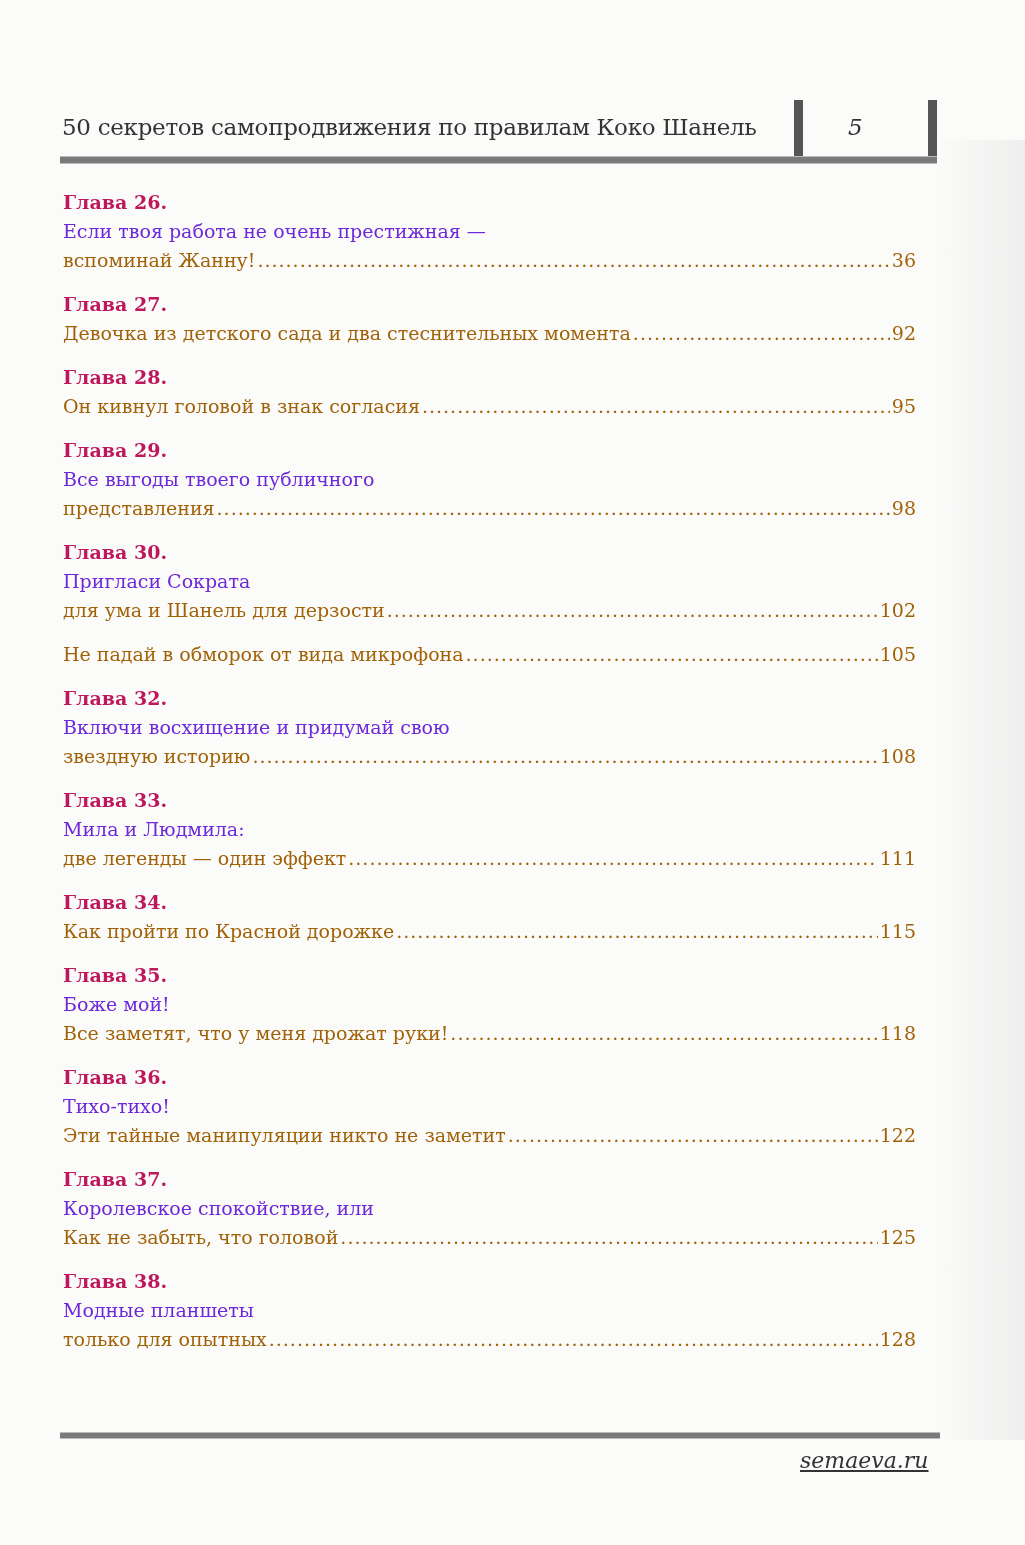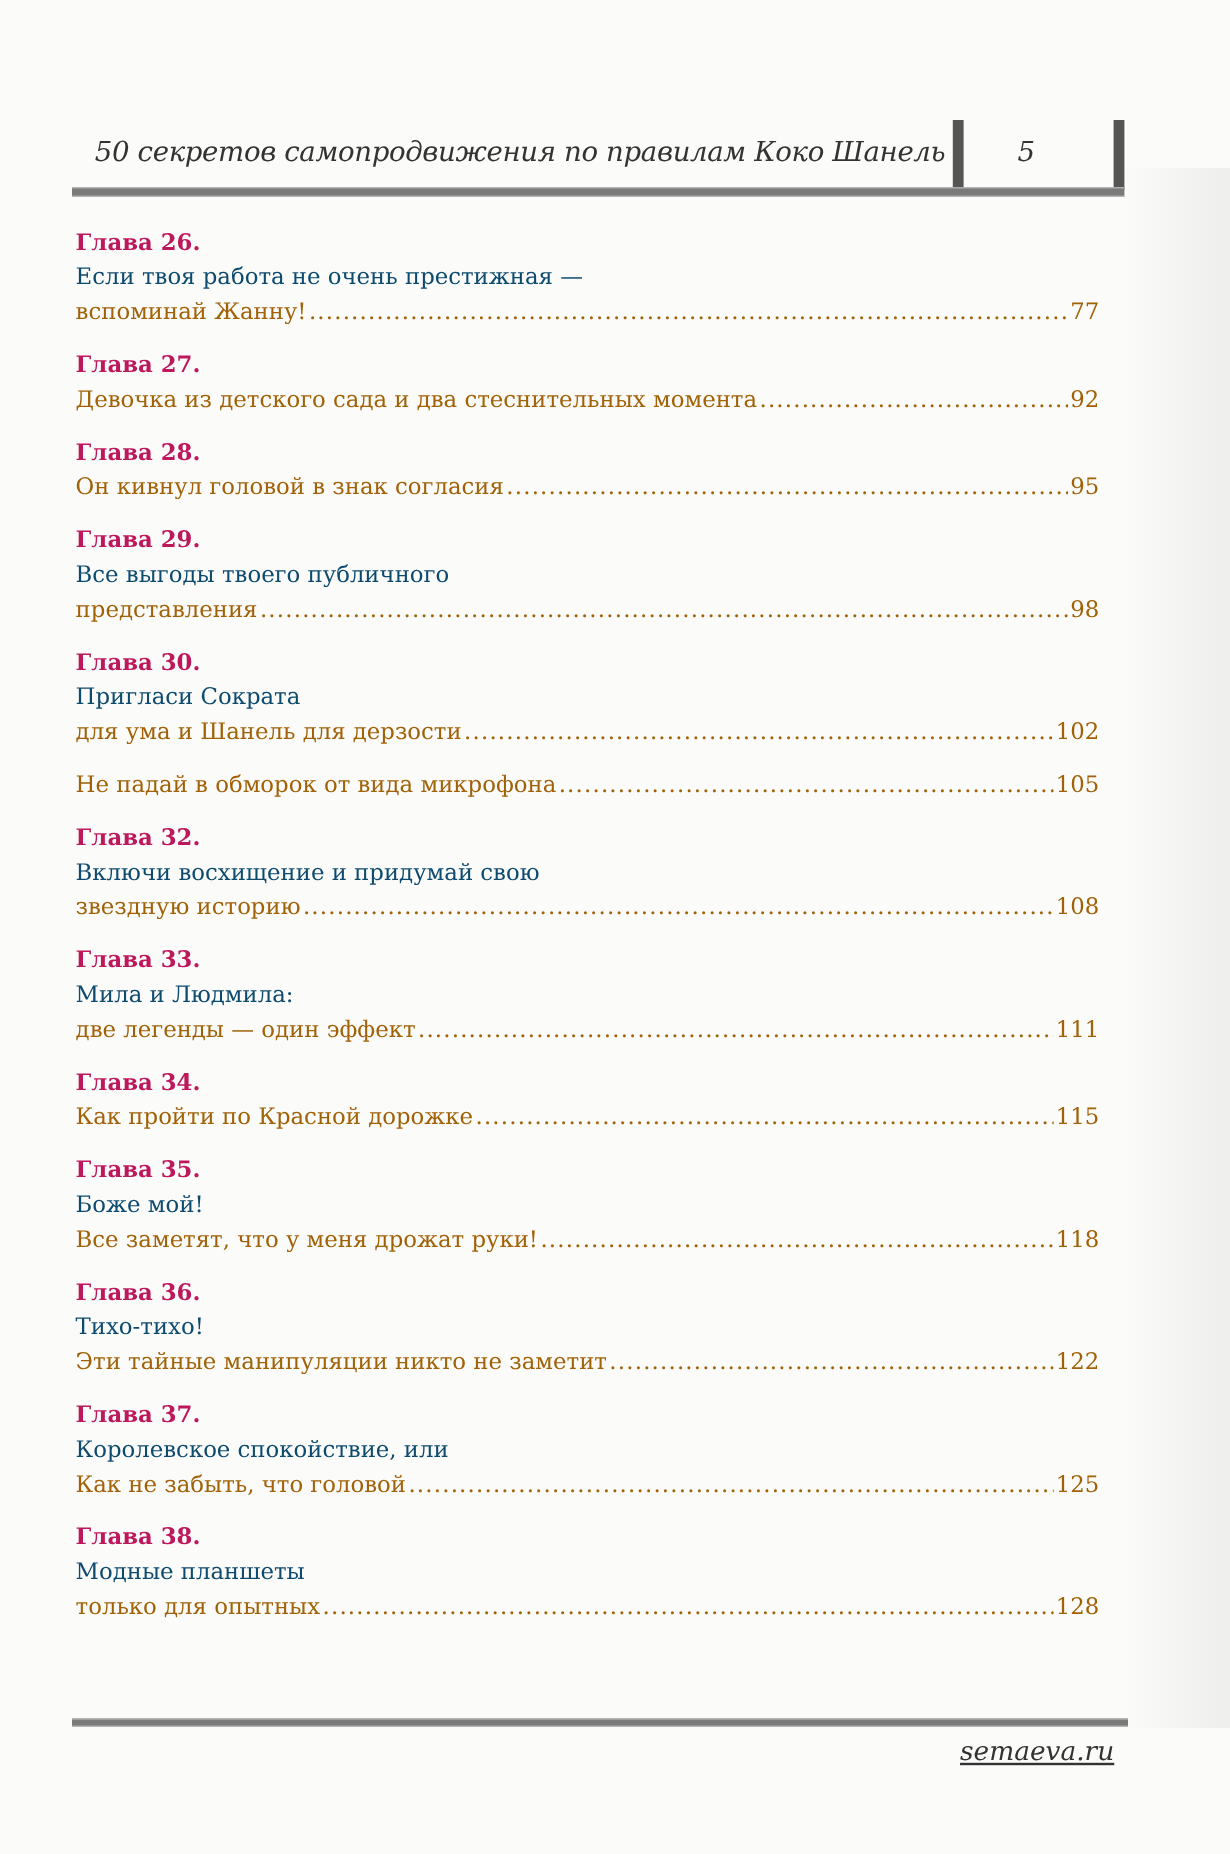--- a/index.html
+++ b/index.html
@@ -11,22 +11,22 @@
       position: relative;
     }
     .ghost {
       position: absolute; left: 935px; top: 140px; width: 90px; height: 1300px;
       background: linear-gradient(90deg, rgba(0,0,0,0) 0%, rgba(200,200,200,0.25) 100%);
     }
     .header {
       position: absolute; left: 60px; top: 100px; width: 880px; height: 60px;
     }
     .header-title {
-      position: absolute; left: 19px; top: 14px;
-      font-family: "DejaVu Serif", serif; font-style: italic;
+      position: absolute; left: 2px; top: 14px;
+      font-family: "DejaVu Serif", serif; 
       font-size: 23px; color: #333; letter-spacing: -0.3px;
     }
     .header-vbar1 {
       position: absolute; left: 734px; top: 0; width: 9px; height: 58px; background: #555;
     }
     .header-vbar2 {
       position: absolute; left: 868px; top: 0; width: 9px; height: 58px; background: #555;
     }
     .header-page {
       position: absolute; left: 788px; top: 14px;
@@ -37,21 +37,21 @@
       background: #7a7a7a; border-top: 1px solid #bbb; border-bottom: 1px solid #bbb;
     }
     .toc {
       position: absolute; left: 63px; top: 188px; width: 853px;
     }
     .entry { margin-bottom: 15px; }
     .chapter {
       font-weight: bold; font-size: 19px; line-height: 29px; color: #be185d;
     }
     .line {
-      font-size: 19px; line-height: 29px; color: #0c4a6e; white-space: nowrap;
+      font-size: 19px; line-height: 29px; color: #6d28d9; white-space: nowrap;
     }
     .last-line {
       display: flex; align-items: center; font-size: 19px; line-height: 29px; color: #a16207;
     }
     .last-line .txt { white-space: nowrap; }
     .last-line .dots {
       flex: 1; overflow: hidden; white-space: nowrap; margin: 0 2px;
       letter-spacing: 1px;
     }
     .last-line .dots::after {
@@ -80,21 +80,21 @@
   <div class="header-rule"></div>
 </div>
 
 <div class="toc" id="toc">
     <div class="entry">
       <div class="chapter">Глава 26.</div>
       <div class="line">Если твоя работа не очень престижная —</div>
       <div class="last-line">
         <span class="txt">вспоминай Жанну!</span>
         <span class="dots"></span>
-        <span class="pg">77</span>
+        <span class="pg">36</span>
       </div>
     </div>
     <div class="entry">
       <div class="chapter">Глава 27.</div>
       <div class="last-line">
         <span class="txt">Девочка из детского сада и два стеснительных момента</span>
         <span class="dots"></span>
         <span class="pg">92</span>
       </div>
     </div>

